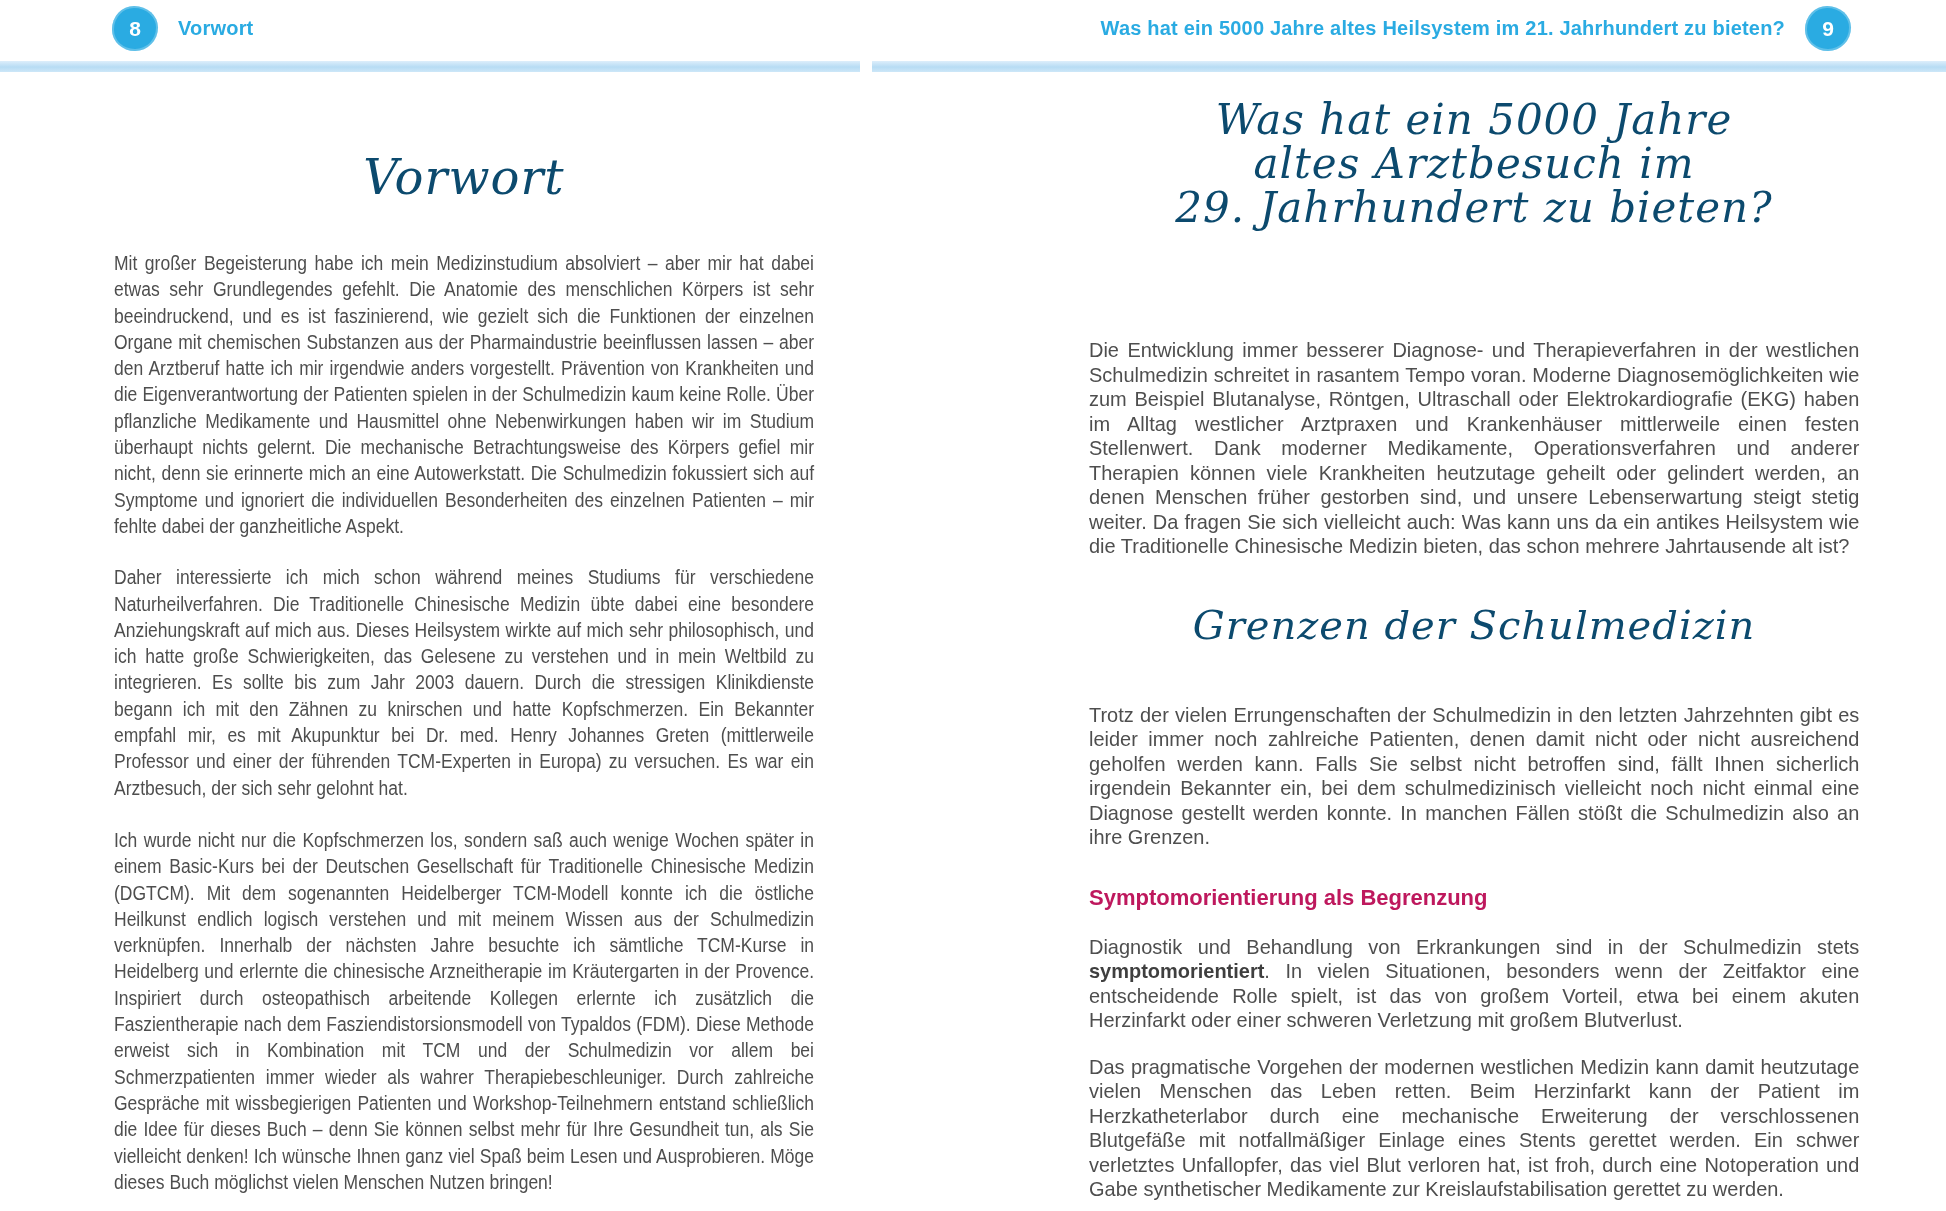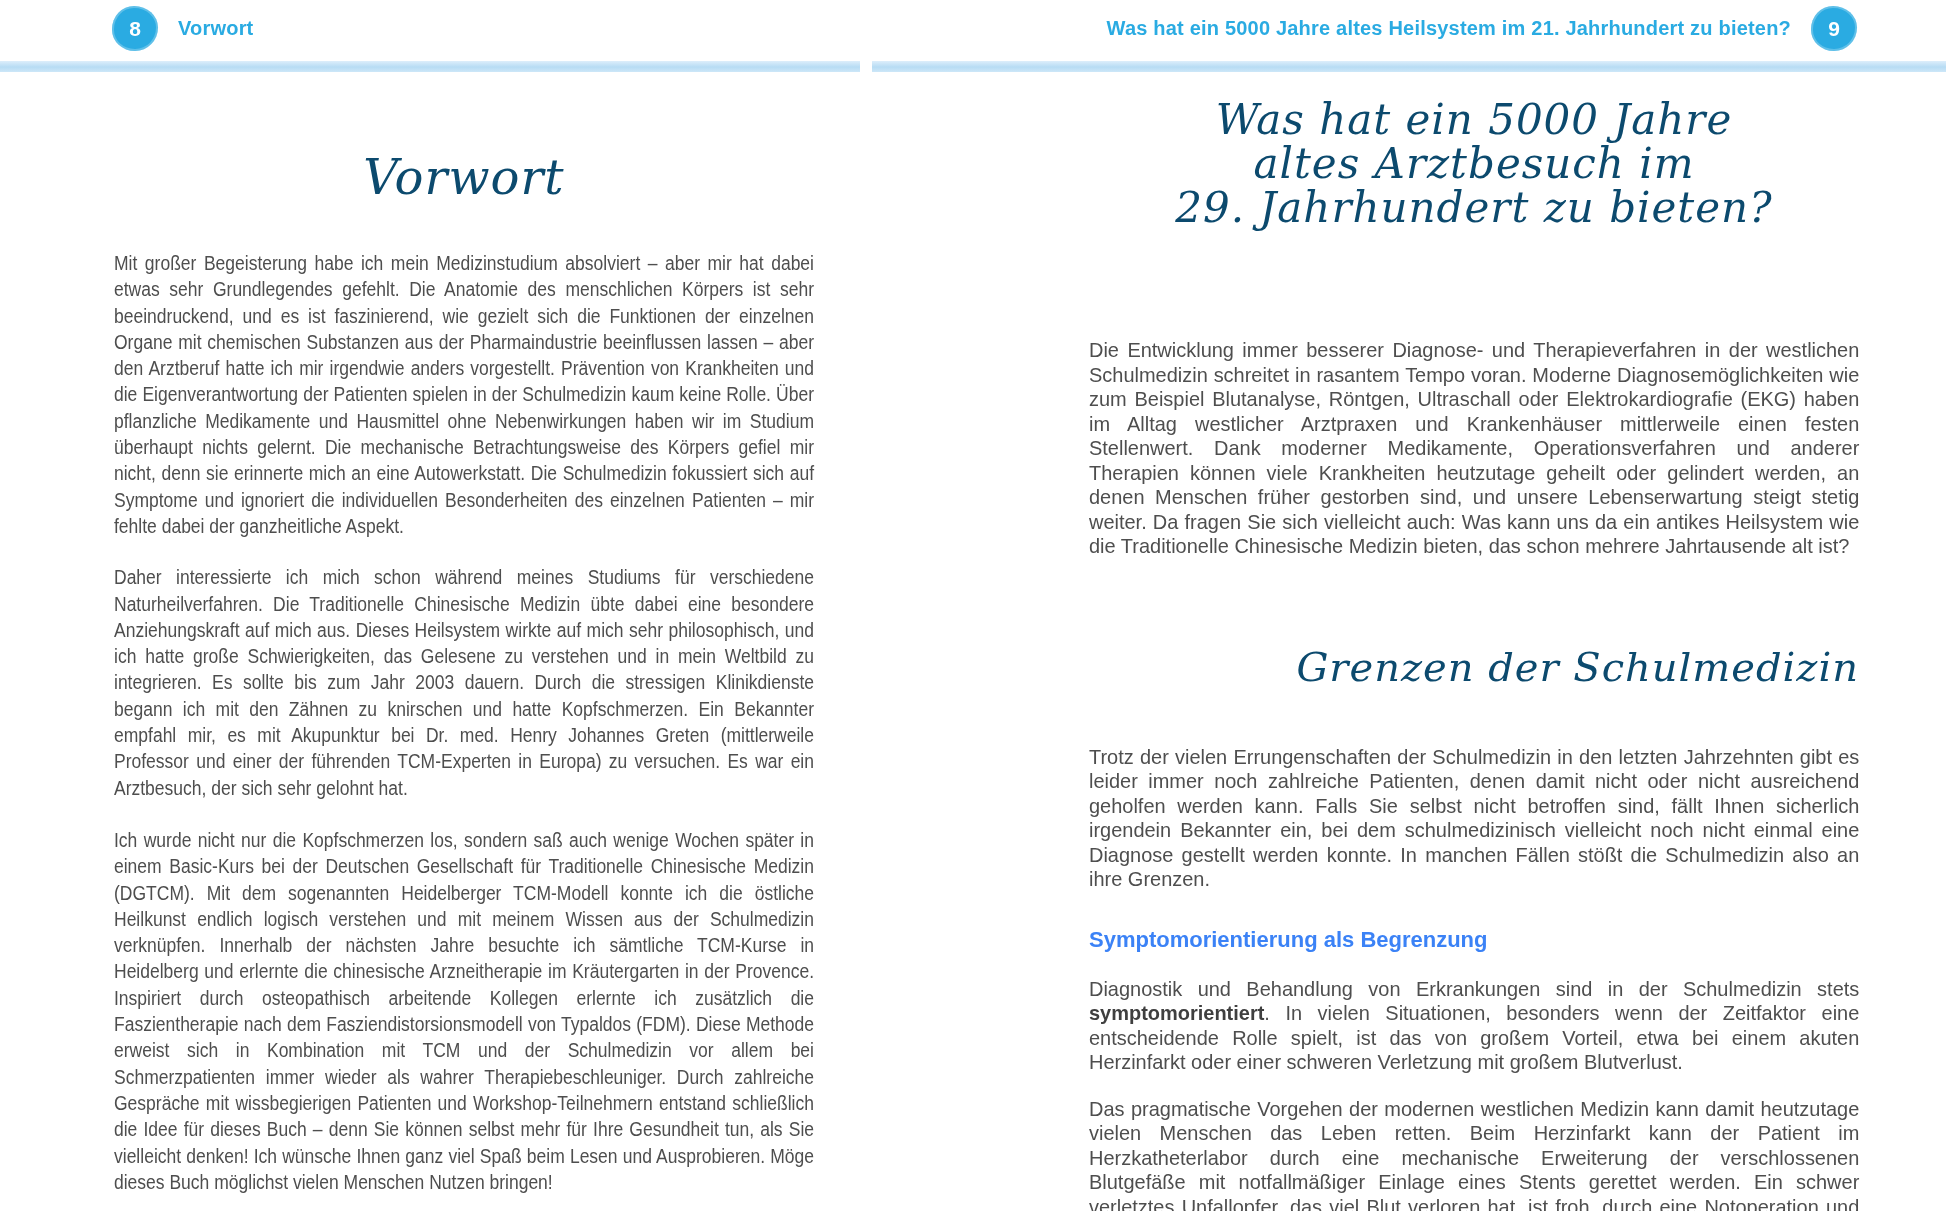--- a/index.html
+++ b/index.html
@@ -2,43 +2,43 @@
 <html lang="de"><head>
 <meta charset="utf-8">
 <style>
   html,body{margin:0;padding:0;background:#ffffff;}
   #canvas{position:relative;width:1946px;height:1211px;background:#ffffff;overflow:hidden;
           font-family:"Liberation Sans",sans-serif;}
 
   
   .hdr{position:absolute;top:6px;display:flex;align-items:center;gap:20px;}
   .hdr-left{left:112px;}
-  .hdr-right{right:89px;}
+  .hdr-right{right:95px;}
   .badge{width:46px;height:45px;background:#2aabe2;color:#fff;font-size:21px;font-weight:700;
          display:flex;align-items:center;justify-content:center;
          border-radius:48% 52% 50% 50% / 52% 48% 53% 47%;
          box-shadow:inset 0 0 0 2px rgba(255,255,255,.25);}
   .run-label{color:#2aabe2;font-size:20px;font-weight:700;letter-spacing:.2px;white-space:nowrap;}
 
   
   .rule{position:absolute;top:61px;height:11px;background:linear-gradient(180deg,#ddeefb 0%,#b7dcf4 55%,#cde7f8 100%);}
   .rule-left{left:0;width:860px;}
   .rule-right{left:872px;width:1074px;}
 
   
   .left-page{position:absolute;left:114px;top:0;width:700px;}
   .right-page{position:absolute;left:1089px;top:0;width:770px;}
 
   
   .script{font-family:"DejaVu Serif",serif;font-style:italic;color:#0c4a6e;letter-spacing:1px;}
   .title-l{margin-top:148px;font-size:48px;line-height:58px;text-align:center;}
   .title-r{margin-top:98px;font-size:42px;line-height:44px;text-align:center;}
-  .script-h{margin-top:80px;font-size:40px;line-height:56px;text-align:right;}
+  .script-h{margin-top:38px;font-size:40px;line-height:56px;text-align:center;}
 
-  .sub-h{margin-top:33px;font-size:22px;line-height:30px;font-weight:700;color:#3b82f6;}
+  .sub-h{margin-top:33px;font-size:22px;line-height:30px;font-weight:700;color:#be185d;}
 
   
   .cond-l{width:800px;transform:scaleX(0.875);transform-origin:0 0;
           font-size:20px;line-height:26.3px;color:#4e4e4e;text-align:justify;hyphens:auto;}
   .cond-r{width:810px;transform:scaleX(0.951);transform-origin:0 0;
           font-size:21px;line-height:24.5px;color:#4e4e4e;text-align:justify;hyphens:auto;}
   .p1l{margin-top:44px;} .p2l{margin-top:25px;} .p3l{margin-top:26px;}
   .introR{margin-top:108px;} .s1p{margin-top:50px;} .s2p1{margin-top:22px;} .s2p2{margin-top:22px;}
   .bd{font-weight:700;color:#3f3f3f;}
   p{margin:0;}

